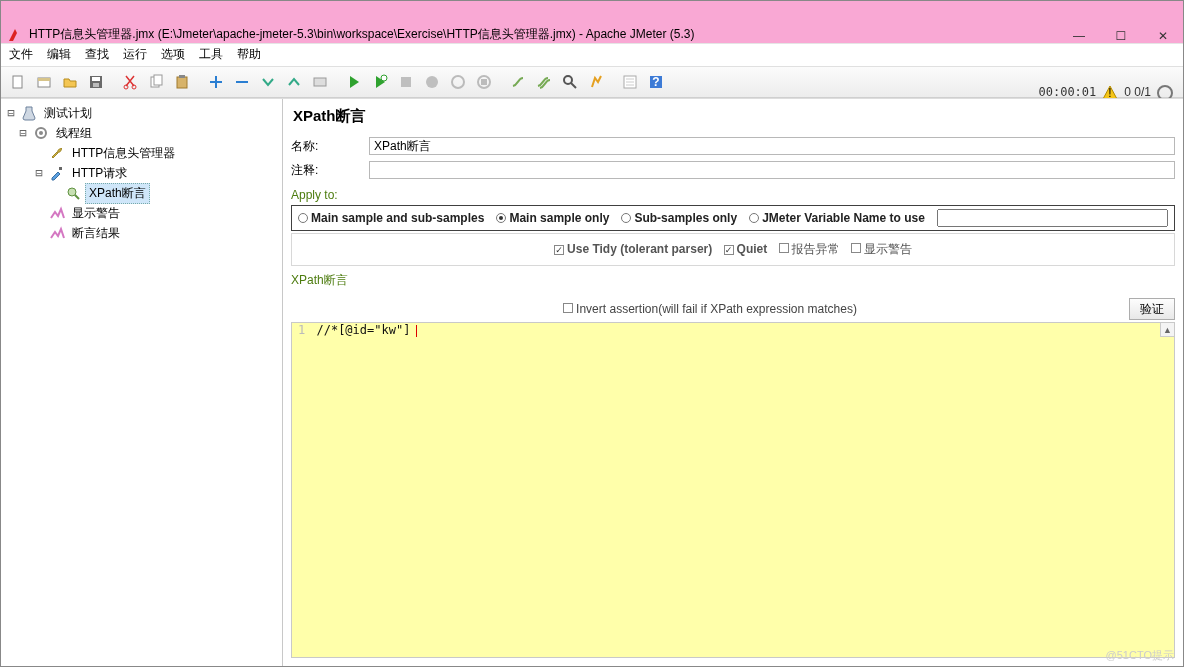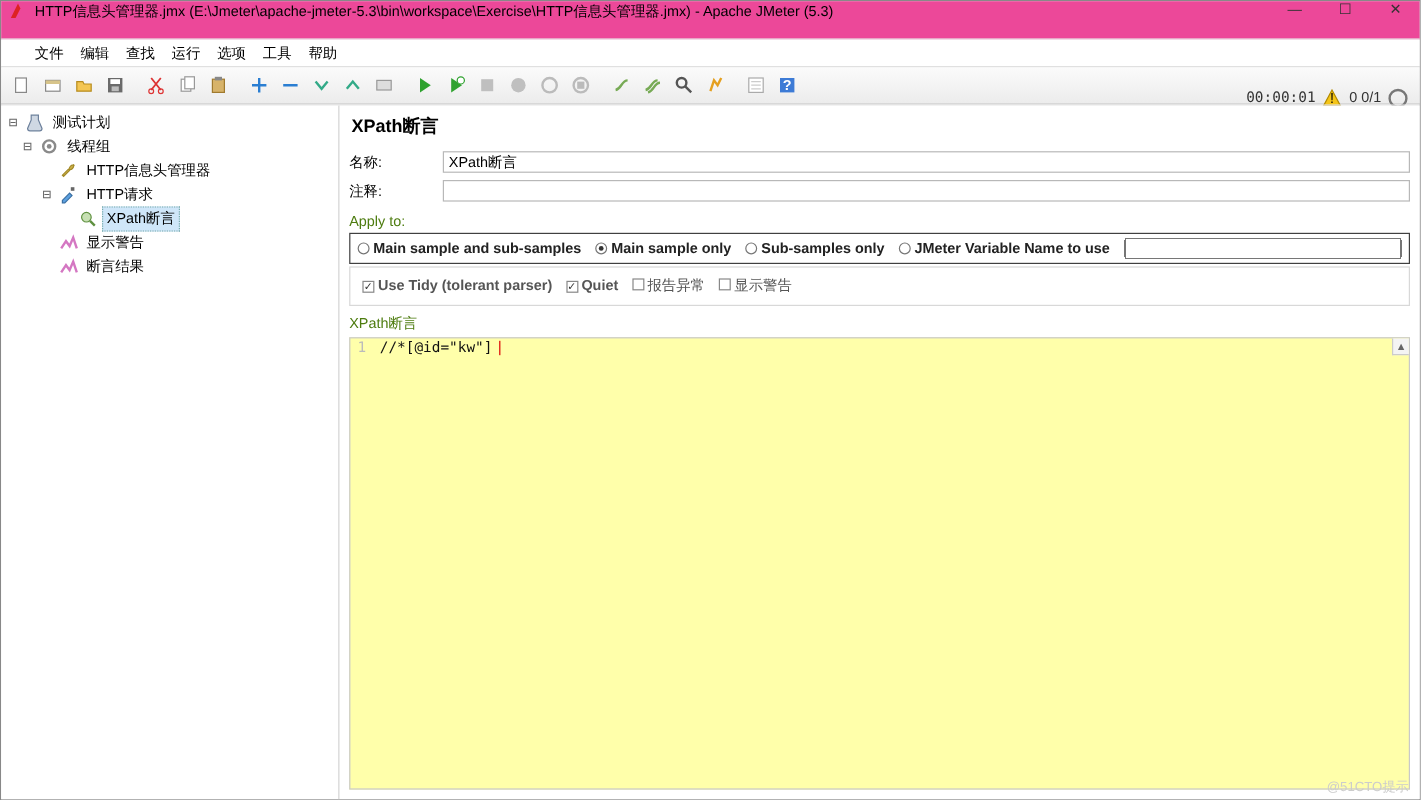--- a/index.html
+++ b/index.html
@@ -1,24 +1,24 @@
 <!DOCTYPE html>
 <html><head>
 <meta charset="utf-8">
 <style>
 * { box-sizing: border-box; margin: 0; padding: 0; font-family: Tahoma, "Microsoft YaHei", Arial, sans-serif; font-size: 12px; }
 html,body { height: 100%; }
 body { background: #f0f0f0; overflow: hidden; }
 .window { width: 1184px; height: 667px; background: #fff; border: 1px solid #888; display: flex; flex-direction: column; }
-.titlebar { height: 32px; display: flex; align-items: flex-start; padding: 0 6px; background: #ec4899; border-bottom: 1px solid #e5e5e5; }
+.titlebar { height: 43px; display: flex; align-items: flex-end; padding: 0 6px; background: #f9a8d4; border-bottom: 1px solid #e5e5e5; }
 .titlebar .app-icon { width: 16px; height: 16px; margin-right: 6px; }
 .titlebar .title { flex: 1; color: #000; white-space: nowrap; overflow: hidden; text-overflow: ellipsis; }
 .win-btns { display: flex; gap: 14px; margin-left: 8px; color: #333; }
 .win-btns span { width: 28px; text-align: center; cursor: default; }
-.menubar { height: 22px; display: flex; align-items: center; padding: 0 22px; gap: 2px; background: #fff; }
+.menubar { height: 22px; display: flex; padding: 0 2px; gap: 2px; background: #fff; }
 .menubar .menu { padding: 2px 6px; cursor: default; }
 .toolbar { height: 32px; display: flex; align-items: center; padding: 0 4px; background: linear-gradient(#fbfbfb,#ececec); border-top: 1px solid #e0e0e0; border-bottom: 1px solid #cfcfcf; }
 .tool { width: 24px; height: 24px; margin: 0 1px; display: flex; align-items: center; justify-content: center; border-radius: 2px; }
 .tool.sep { width: 6px; }
 .tool svg { width: 16px; height: 16px; }
 .toolbar-right { margin-left: auto; display: flex; align-items: flex-start; gap: 6px; color: #333; padding-right: 6px; margin-top: 22px; }
 .toolbar-right .time { font-family: monospace; }
 .warn-triangle { width: 16px; height: 16px; }
 .round-o { width: 16px; height: 16px; border: 2px solid #777; border-radius: 50%; }
 .content { flex: 1; display: flex; border-top: 1px solid #ddd; }
@@ -35,21 +35,21 @@
 .row label { width: 34px; color: #000; }
 .row input[type=text] { flex: 1; border: 1px solid #b8b8b8; height: 18px; padding: 0 4px; background: #fff; }
 .section-label { font-weight: normal; margin: 6px 0 3px 0; color: #4d7c0f; }
 .apply-row { display: flex; align-items: center; gap: 6px; border: 1px solid #404040; padding: 3px 6px; }
 .radio-like { display: inline-flex; align-items: center; gap: 3px; margin-right: 6px; color: #222; }
 .radio-dot { width: 10px; height: 10px; border: 1px solid #777; border-radius: 50%; display:inline-flex; align-items:center; justify-content:center; }
 .radio-dot.sel::after { content: ""; width: 4px; height:4px; background:#333; border-radius:50%; }
 .checkbox-like { width: 10px; height:10px; border:1px solid #888; display:inline-flex; align-items:center; justify-content:center; margin-right:3px; font-size:9px; color:#333; }
 .checkbox-like.sel::after { content:"✓"; }
 .xml-opts { border: 1px solid #d8d8d8; padding: 4px 6px; margin-top: 2px; }
-.opts-row { margin: 3px 0; color: #555; }
+.opts-row { text-align: center; margin: 3px 0; color: #555; }
 .opts-row.dim { color: #aaa; }
 .opts-row span.item { margin: 0 4px; }
 .invert-row { display: flex; align-items: center; margin: 6px 0 2px 0; }
 .invert-center { flex:1; text-align:center; color: #444; }
 .btn { border: 1px solid #adadad; background: linear-gradient(#fdfdfd,#e8e8e8); padding: 2px 10px; height: 22px; display:inline-flex; align-items:center; }
 .xpath-box { flex: 1; border: 1px solid #c9c9c9; background: #ffffaa; position: relative; }
 .xpath-bar { position:absolute; right:0; top:0; width:14px; height:14px; border-left:1px solid #ccc; border-bottom:1px solid #ccc; background:#f4f4f4; display:flex; align-items:center; justify-content:center; font-size:9px; color:#666; }
 .xpath-text { padding: 2px 6px; font-family: monospace; color: #111; display:inline; }
 .xpath-text::before { content:"1 "; color:#bbb; margin-right:4px; }
 .caret { border-right:1px solid #d00; display:inline-block; height:12px; vertical-align:middle; }
@@ -342,20 +342,28 @@
       <div class="xml-opts">
         <div class="opts-row">
           <span class="item"><span class="checkbox-like sel"></span><b>Use Tidy (tolerant parser)</b></span>
           <span class="item"><span class="checkbox-like sel"></span><b>Quiet</b></span>
           <span class="item"><span class="checkbox-like"></span><span>报告异常</span></span>
           <span class="item"><span class="checkbox-like"></span><span>显示警告</span></span>
         </div>
       </div>
 
       <div class="section-label">XPath断言</div>
+      <div class="invert-row">
+        <div class="invert-center">
+          <span><span class="checkbox-like"></span><span>Invert assertion(will fail if XPath expression matches)</span></span>
+        </div>
+        <button class="btn">
+            <span>验证</span>
+          </button>
+      </div>
 
       <div class="xpath-box">
         <span class="xpath-text">//*[@id="kw"]</span><span class="caret"></span>
         <span class="xpath-bar">▲</span>
       </div>
 
       <span class="watermark">@51CTO提示</span>
     </div>
   </div>
 </div>

